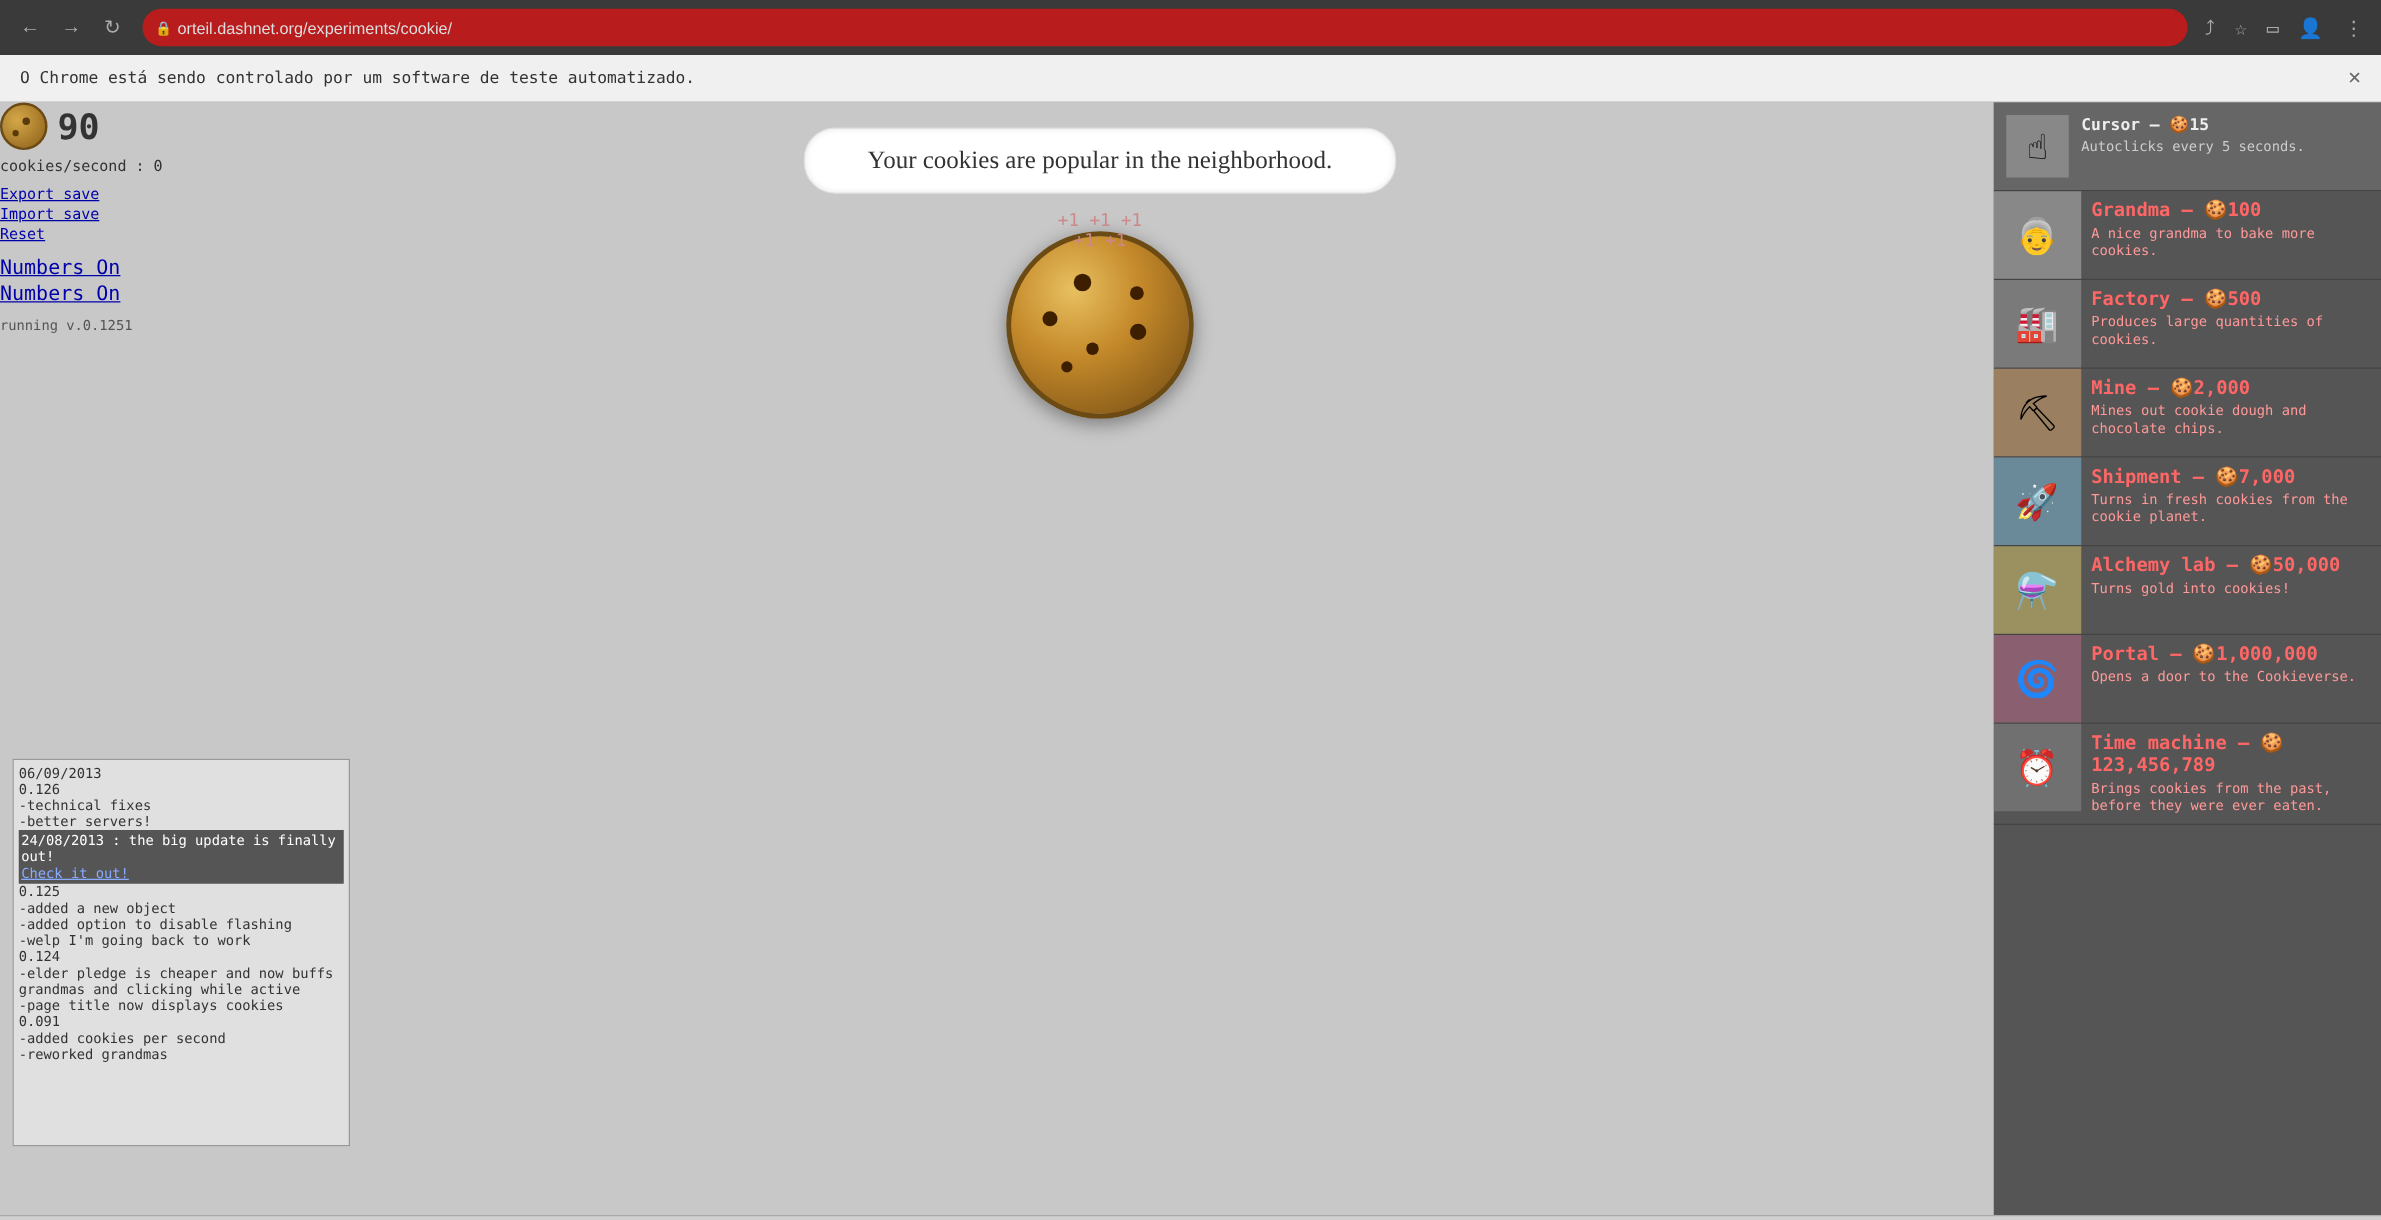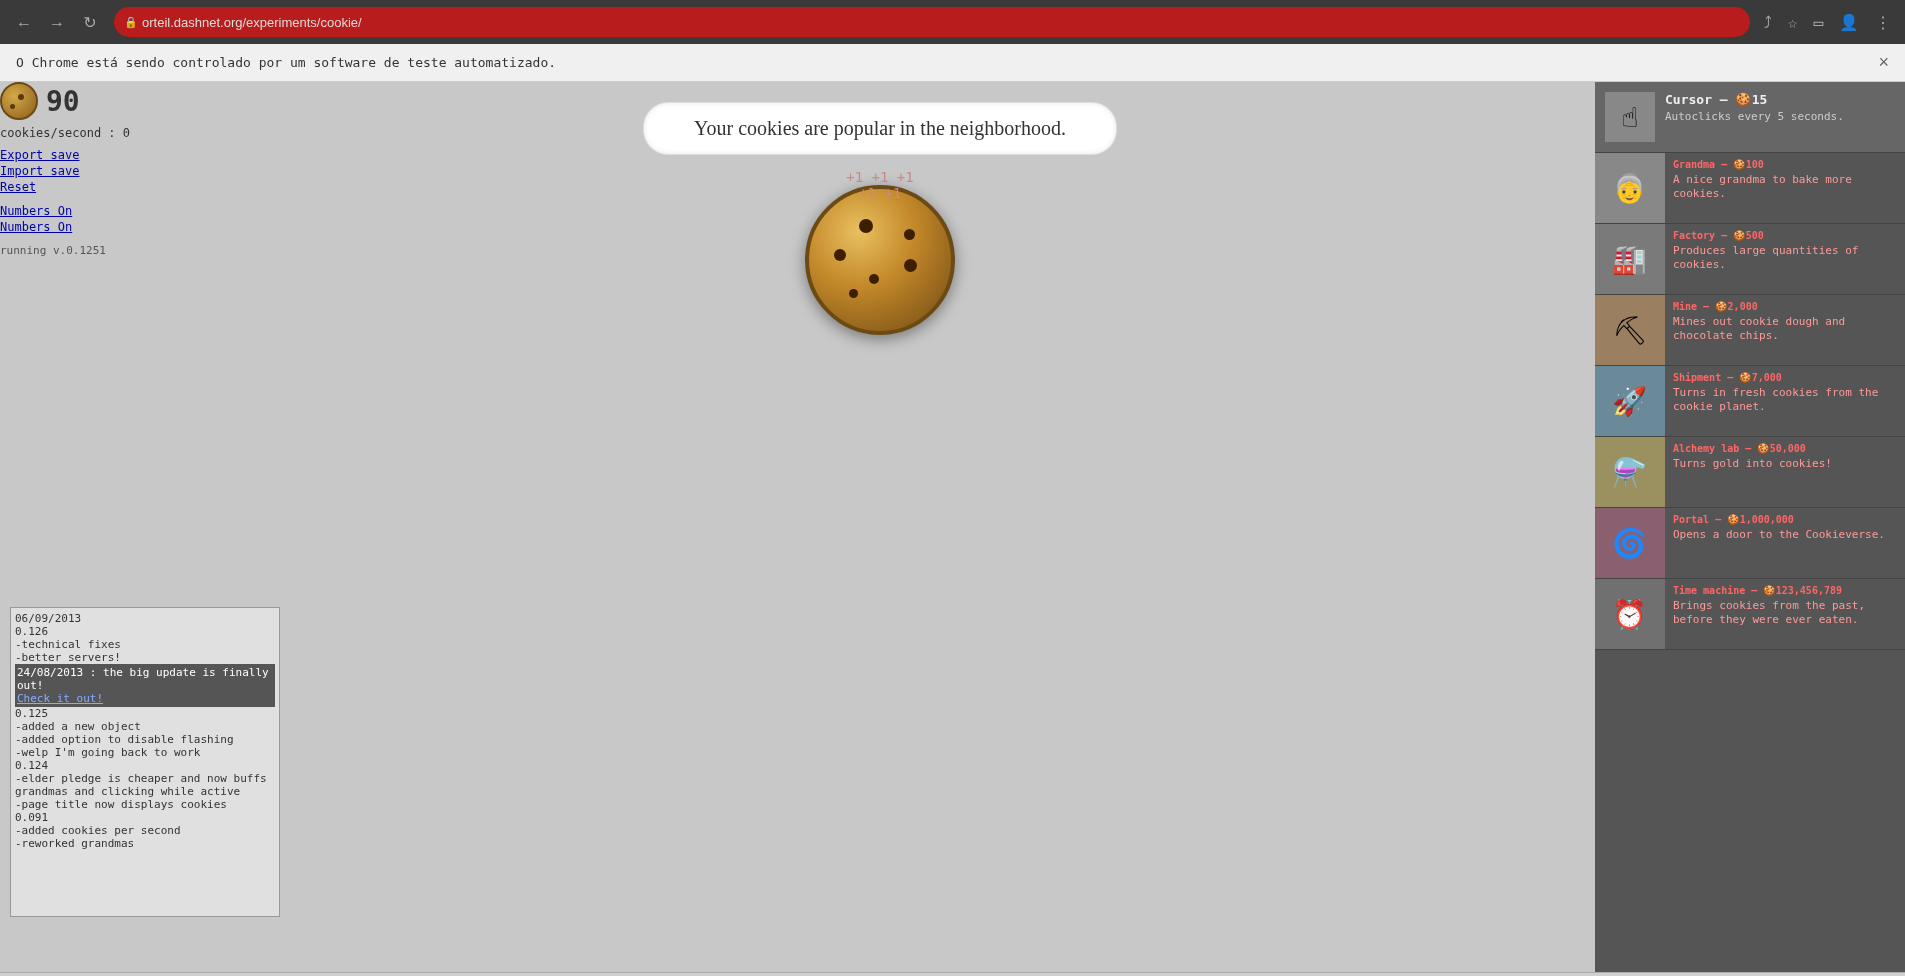--- a/index.html
+++ b/index.html
@@ -153,21 +153,21 @@
       text-decoration: underline;
       cursor: pointer;
       margin-bottom: 2px;
     }
     .toggle-links {
       margin-top: 10px;
     }
     .toggle-links a {
       display: block;
       font-family: monospace;
-      font-size: 12px;
+      font-size: 16px;
       color: #00a;
       text-decoration: underline;
       cursor: pointer;
       margin-bottom: 2px;
     }
     .version-text {
       font-family: monospace;
       font-size: 11px;
       color: #555;
       margin-top: 10px;
@@ -276,21 +276,21 @@
       align-items: center;
       justify-content: center;
       font-size: 28px;
     }
     .shop-item-info {
       padding: 6px 8px;
       flex: 1;
     }
     .shop-item-title {
       font-family: monospace;
-      font-size: 10px;
+      font-size: 15px;
       color: #ff6666;
       font-weight: bold;
       margin-bottom: 3px;
     }
     .shop-item-desc {
       font-family: monospace;
       font-size: 11px;
       color: #ff9999;
       line-height: 1.3;
     }

